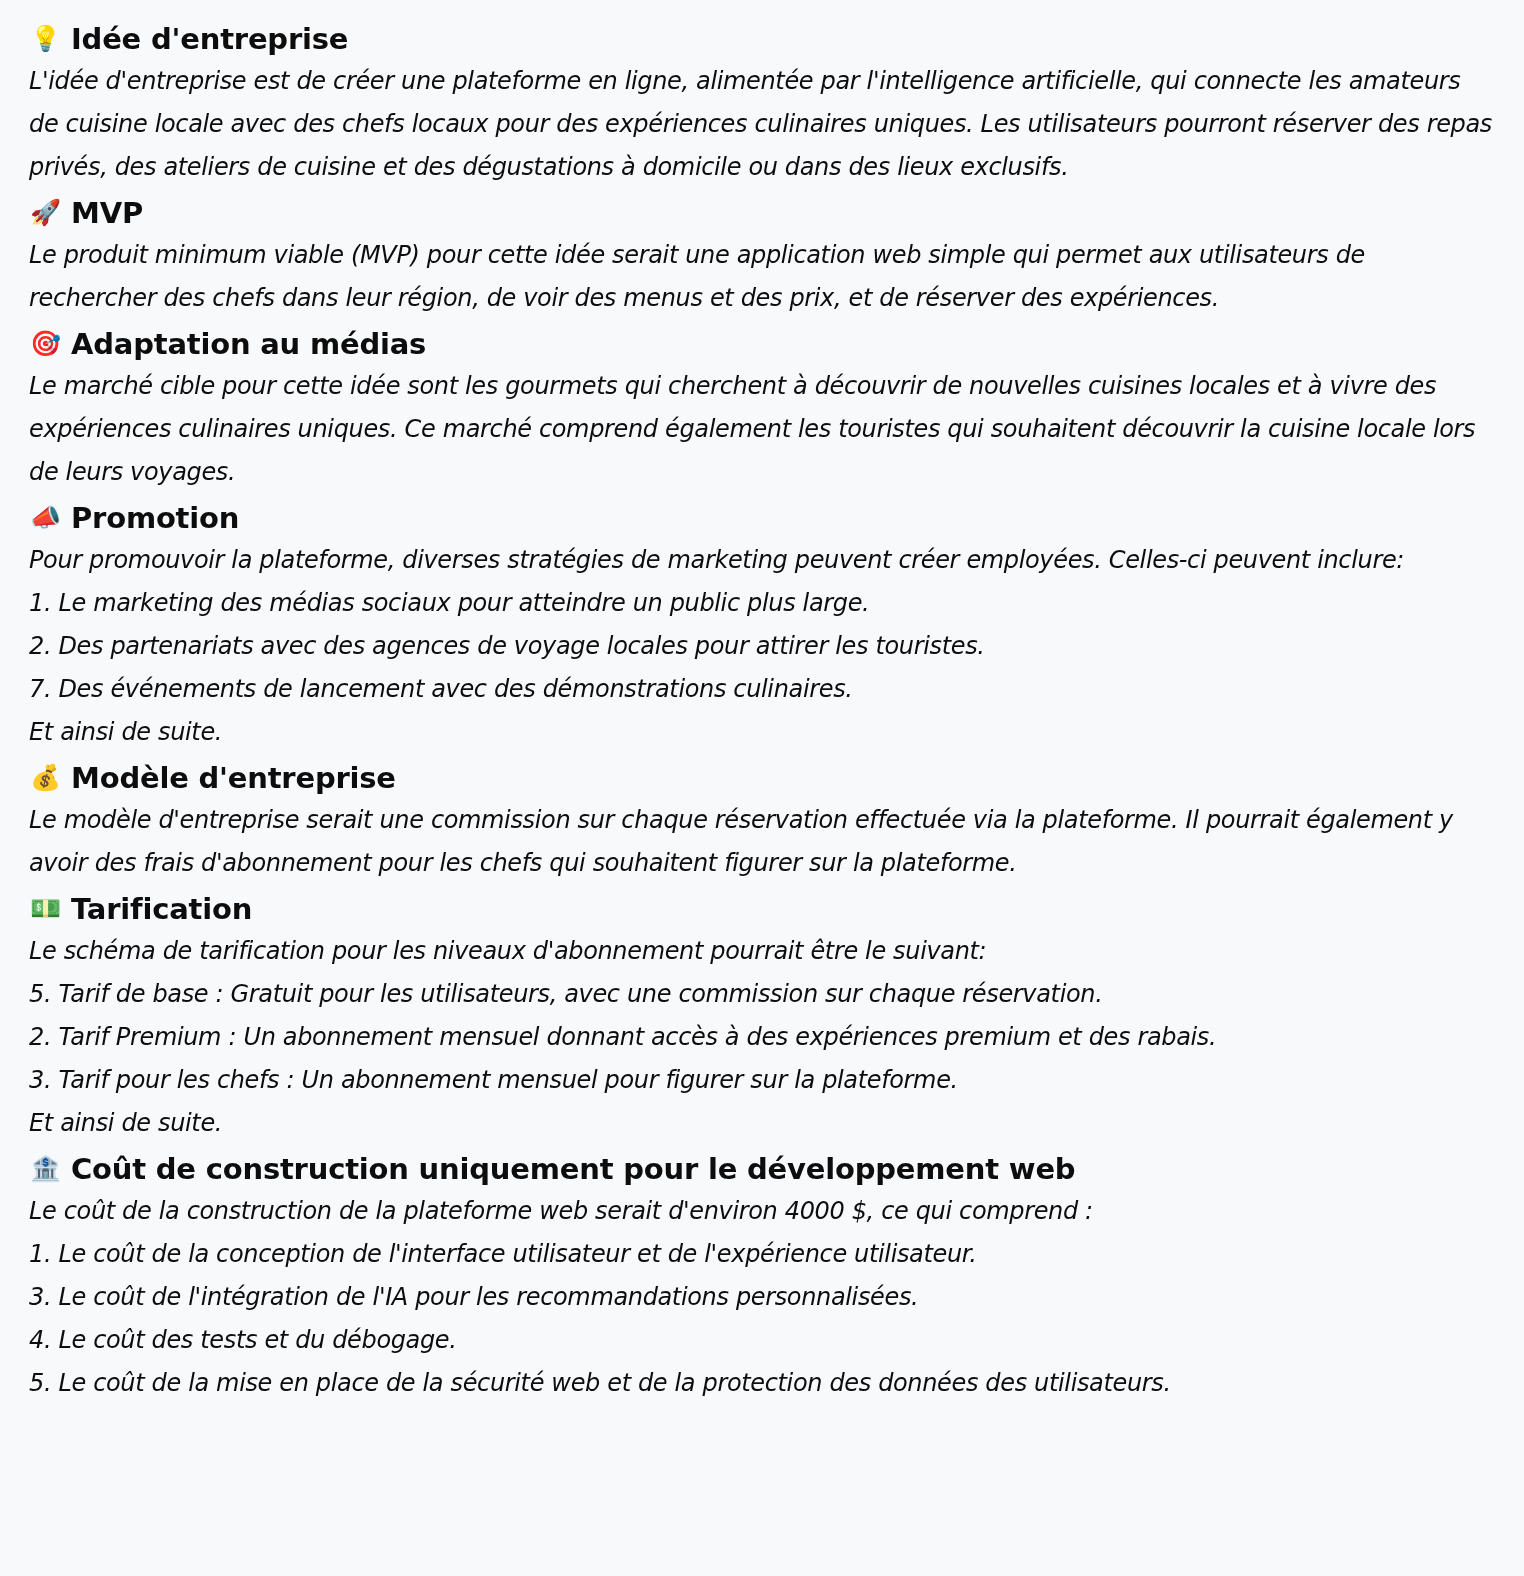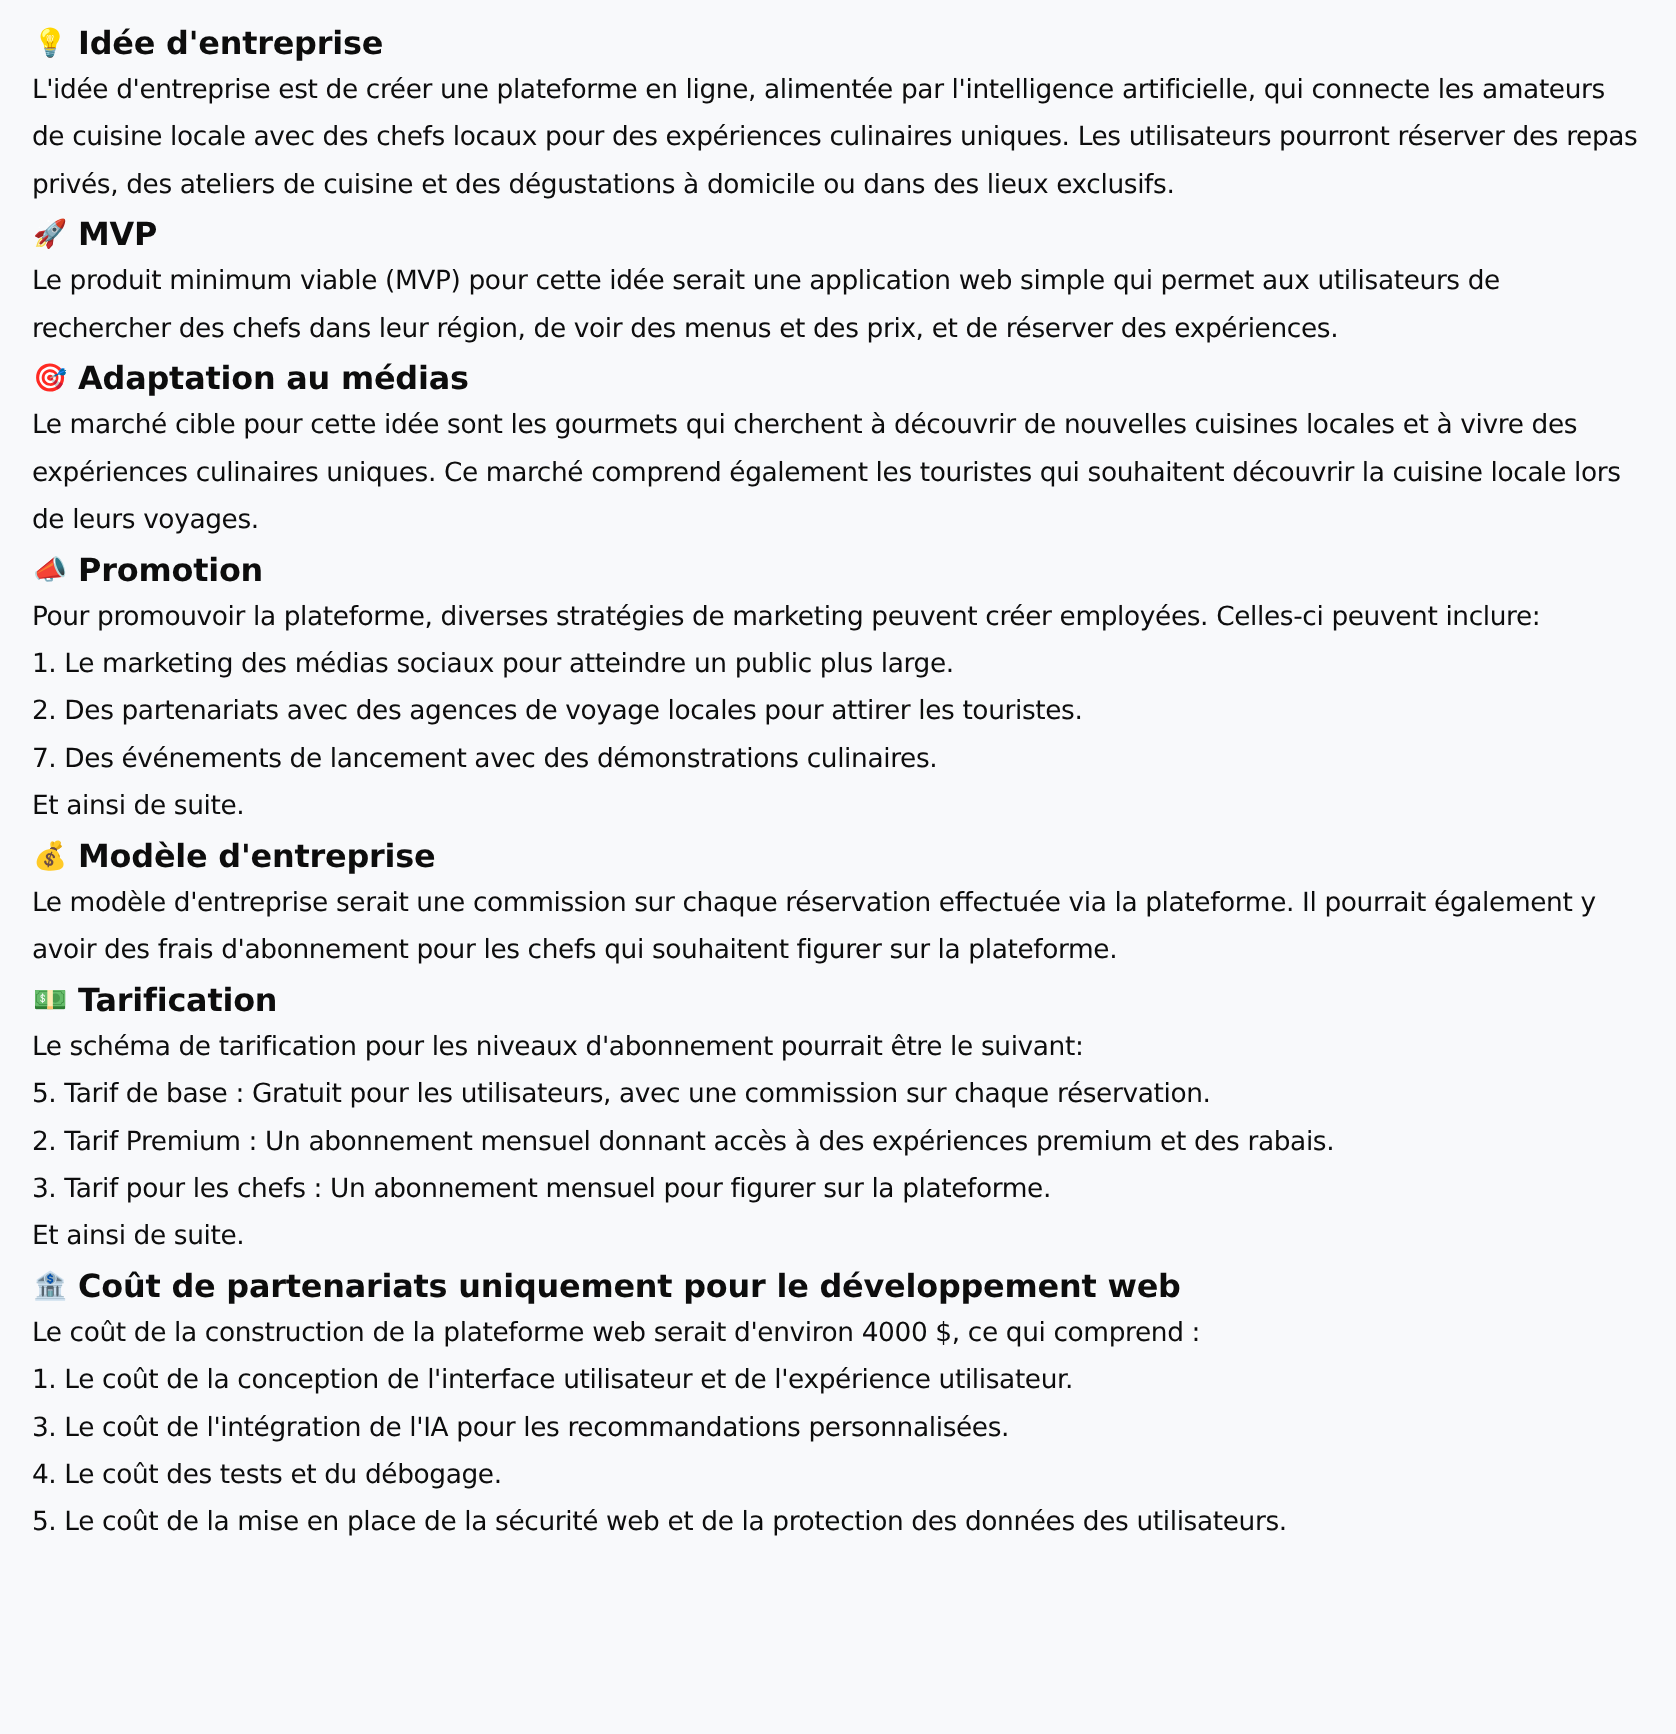--- a/index.html
+++ b/index.html
@@ -32,20 +32,21 @@
     width: 34px;
     margin-right: 8px;
     font-size: 25px;
     text-align: center;
   }
   .para, .line {
     font-size: 24px;
     line-height: 43px;
     margin: 0;
     letter-spacing: -0.35px;
+    font-style: italic;
   }
   .para {
     margin-bottom: 0;
   }
   .section {
     margin-bottom: 3px;
   }
 </style>
 </head>
 <body>
@@ -104,21 +105,21 @@
     <p class="para">Le schéma de tarification pour les niveaux d'abonnement pourrait être le suivant:</p>
     <p class="line">5. Tarif de base : Gratuit pour les utilisateurs, avec une commission sur chaque réservation.</p>
     <p class="line">2. Tarif Premium : Un abonnement mensuel donnant accès à des expériences premium et des rabais.</p>
     <p class="line">3. Tarif pour les chefs : Un abonnement mensuel pour figurer sur la plateforme.</p>
     <p class="line">Et ainsi de suite.</p>
   </div>
 
   <div class="section">
     <h2 class="section-heading">
       <span class="emoji">🏦</span>
-      <span>Coût de partenariats uniquement pour le développement web</span>
+      <span>Coût de construction uniquement pour le développement web</span>
     </h2>
     <p class="para">Le coût de la construction de la plateforme web serait d'environ 4000 $, ce qui comprend :</p>
     <p class="line">1. Le coût de la conception de l'interface utilisateur et de l'expérience utilisateur.</p>
     <p class="line">3. Le coût de l'intégration de l'IA pour les recommandations personnalisées.</p>
     <p class="line">4. Le coût des tests et du débogage.</p>
     <p class="line">5. Le coût de la mise en place de la sécurité web et de la protection des données des utilisateurs.</p>
   </div>
 
 </div>
 

